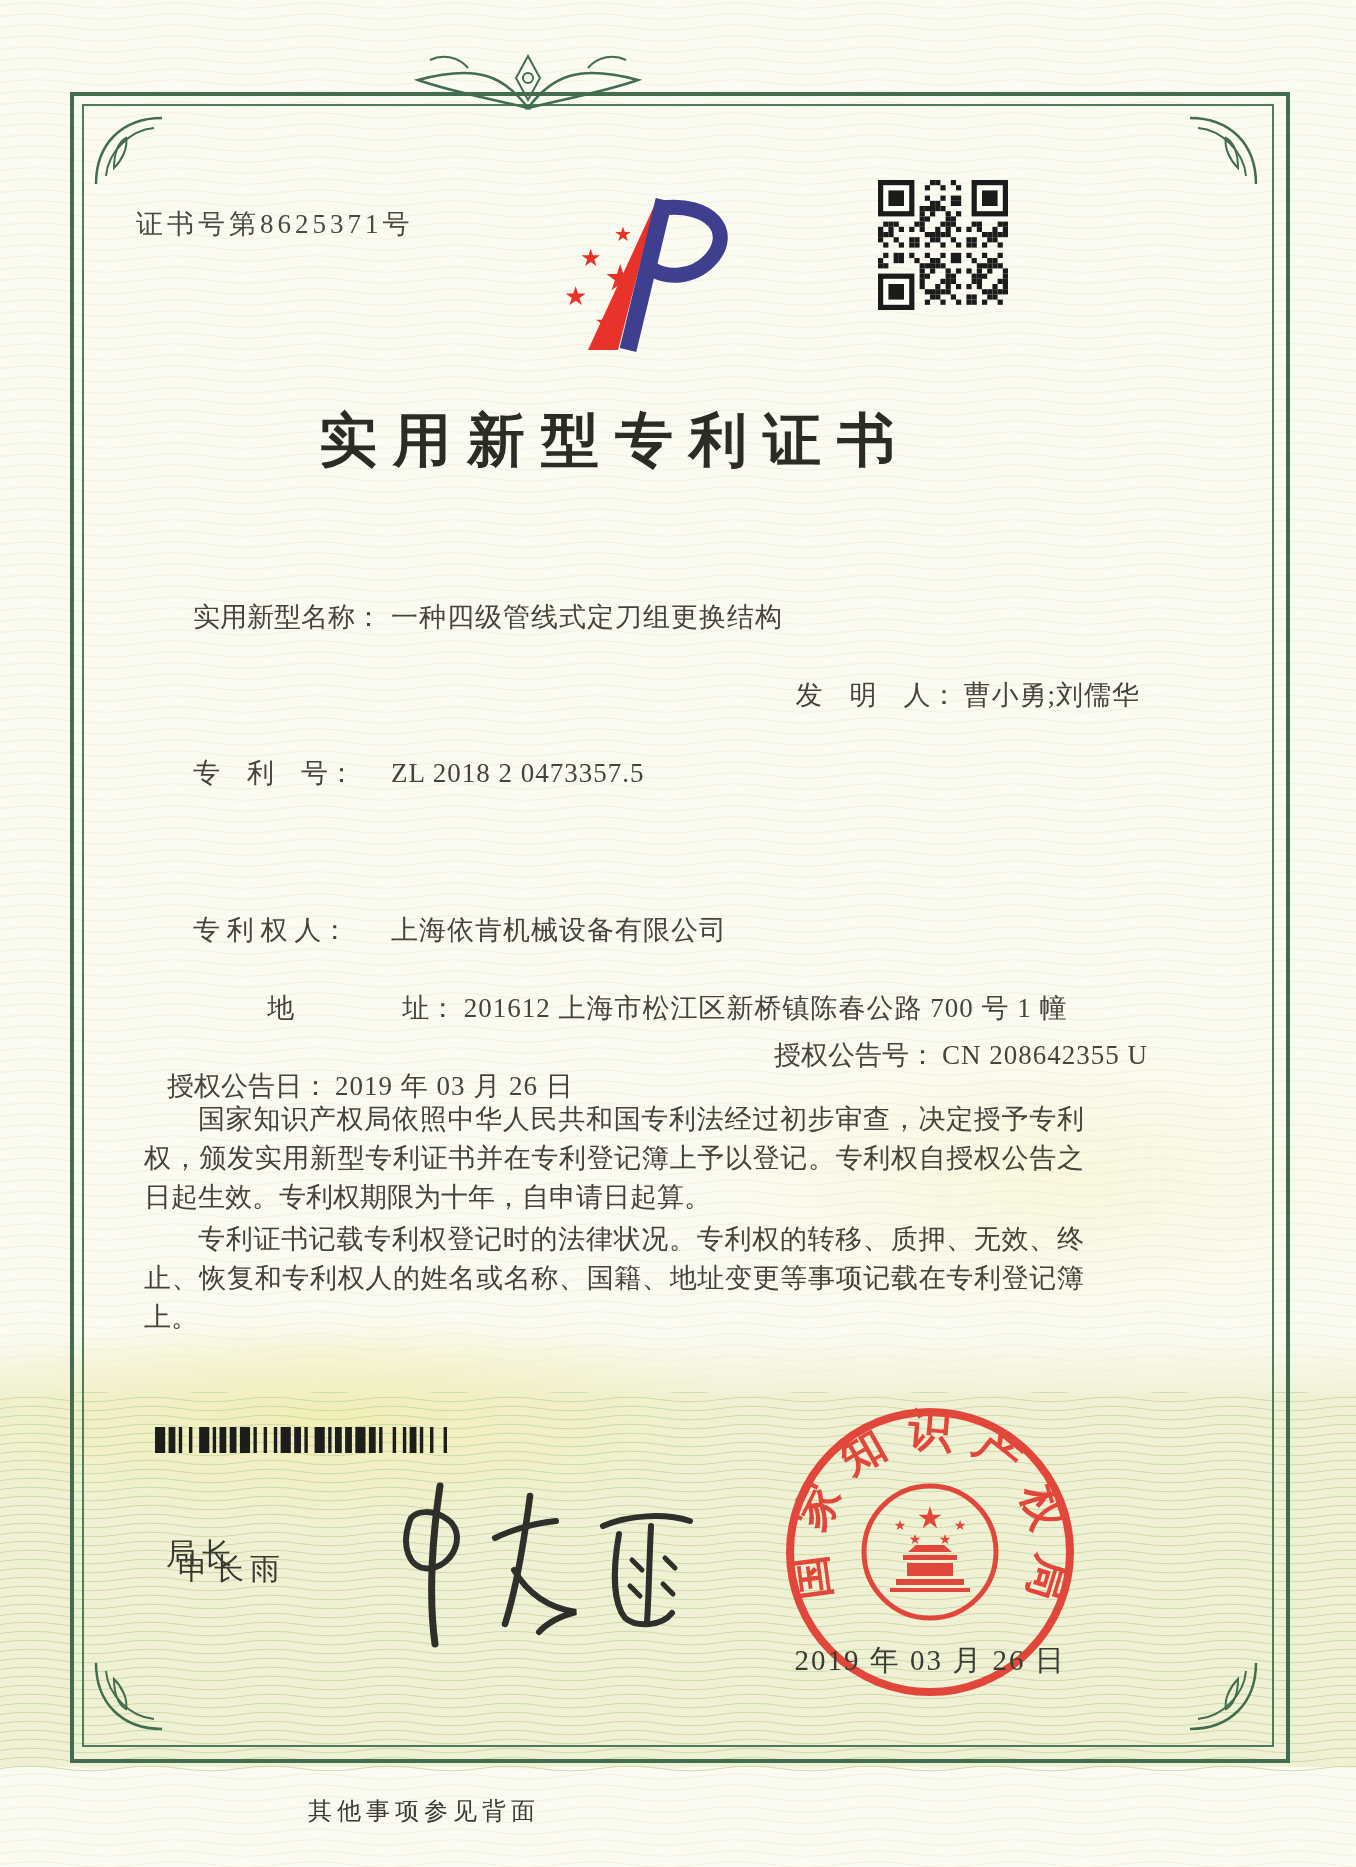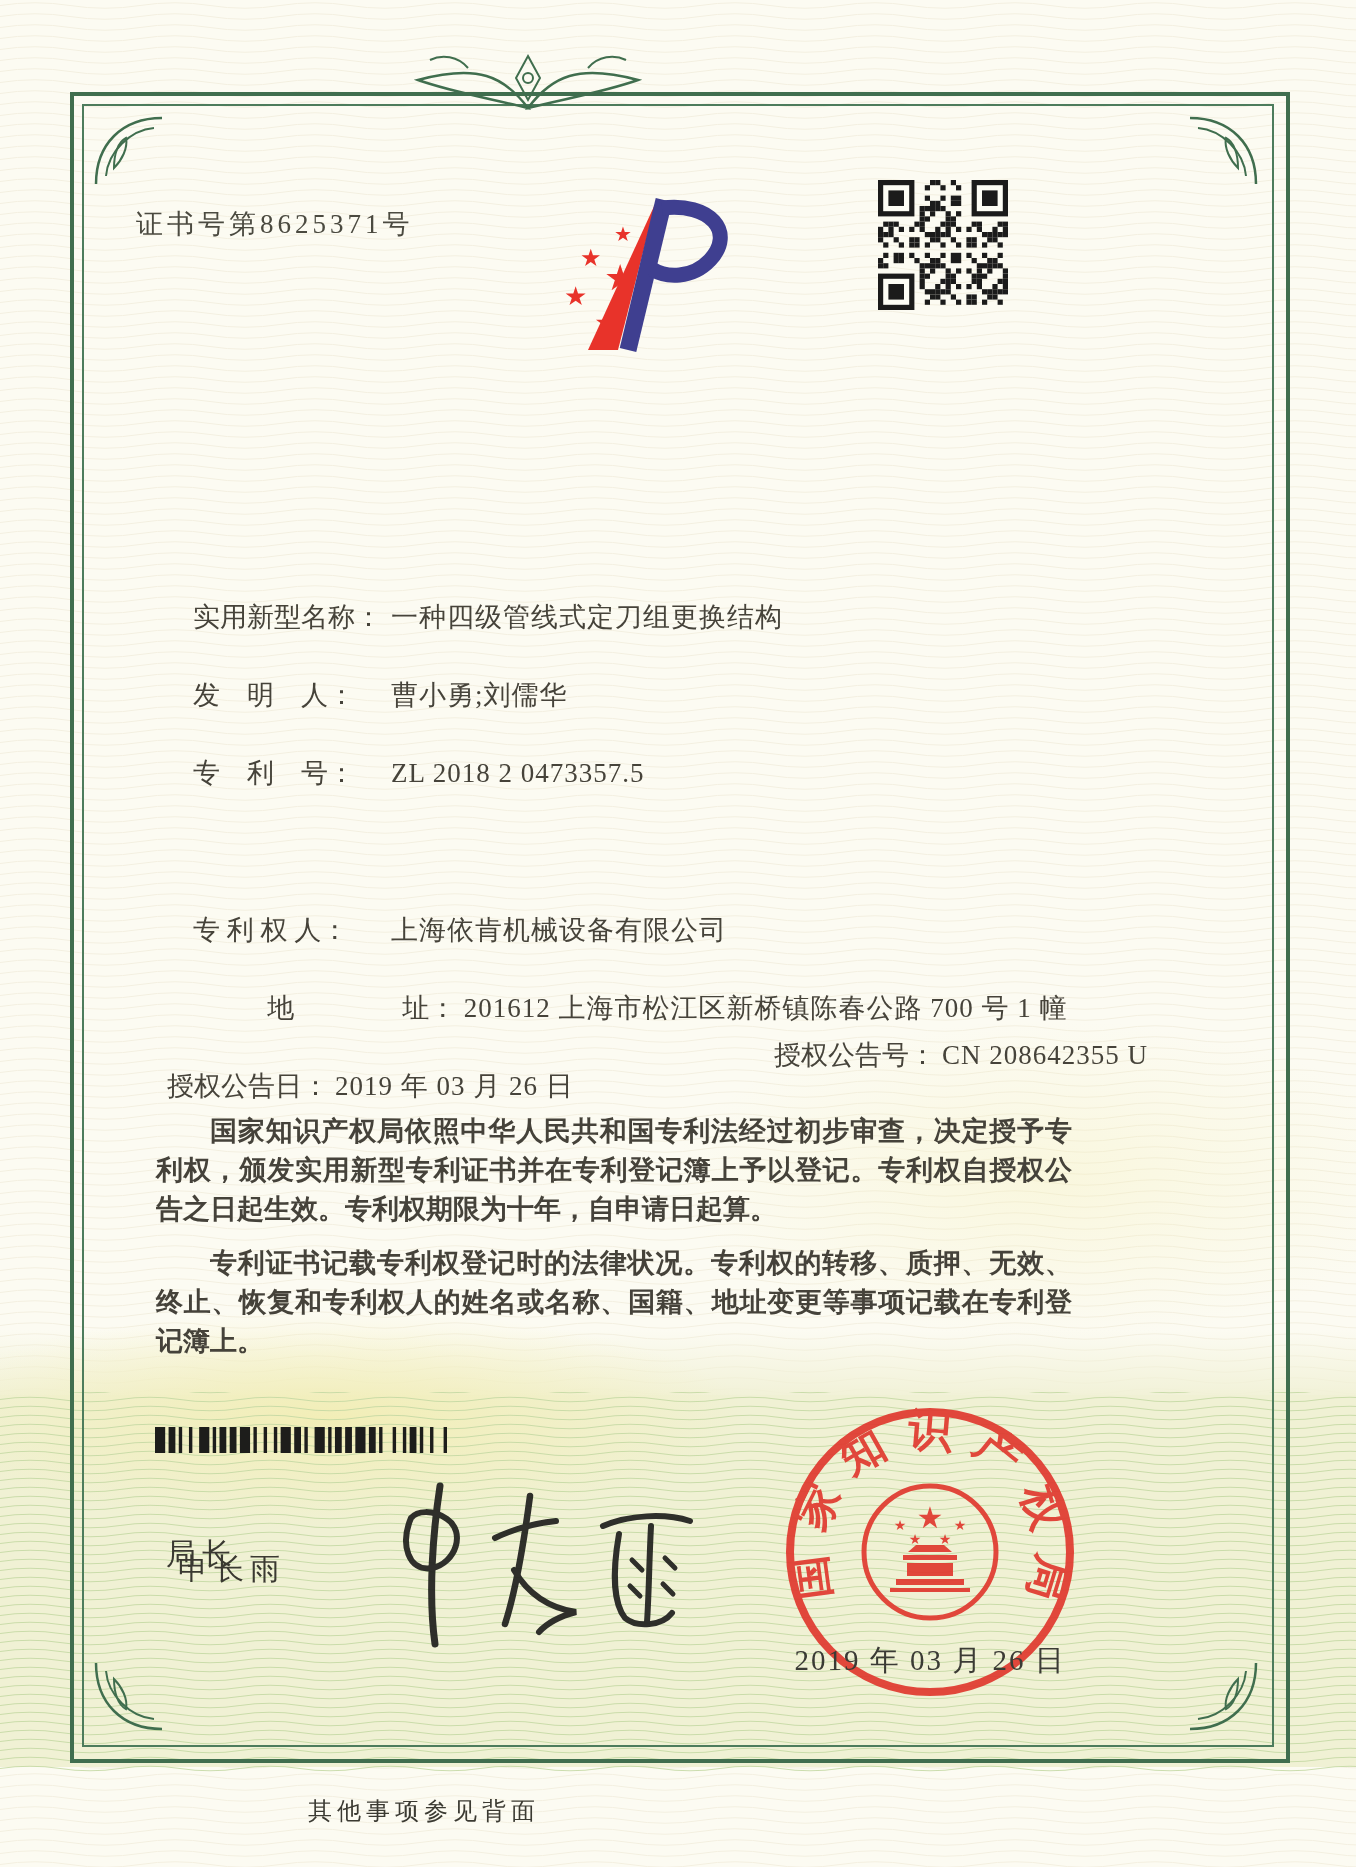--- a/index.html
+++ b/index.html
@@ -23,21 +23,21 @@
   .title{left:165px; top:402px; width:900px; text-align:center;
     font-size:58px; font-weight:700; letter-spacing:16px; color:#2d2b26;}
   
   .frow{left:140px; width:1000px; font-size:27px; white-space:pre; color:#46433a;}
   .flabel{display:inline-block; min-width:192px; white-space:pre;margin-left:26px;}
   .fvalue{margin-left:6px; letter-spacing:1px;}
   .grant2{left:634px; top:0;}
   
   .body-text{left:140px; top:1096px; width:948px; font-size:27px;
     line-height:38.8px; text-align:justify; color:#45423a;}
-  .body-text p{margin:16px; text-indent:2em;font-weight:bold;}
+  .body-text p{margin:4px; text-indent:2em;}
   
   .signer{left:166px; font-size:30px; color:#3a3931; letter-spacing:6px;}
   .sig-svg{left:378px; top:1472px;}
   .seal-svg{left:755px; top:1382px;}
   .page-info{left:310px; top:1720px; width:600px; text-align:center; font-size:25px; color:#3c3b33; letter-spacing:3px;}
   .back-note{left:308px; top:1795px; width:600px; text-align:left; font-size:24px; color:#3b3a32; letter-spacing:5px;}
   .green{stroke:#406e4e; fill:none;}
 </style>
 </head>
 <body>
@@ -298,25 +298,26 @@
       <rect x="5" y="5" width="25" height="25" fill="#fdfdf5"></rect>
       <rect x="10" y="10" width="15" height="15" fill="#1b1b1b"></rect>
       <rect x="90" y="0" width="35" height="35" fill="#1b1b1b"></rect>
       <rect x="95" y="5" width="25" height="25" fill="#fdfdf5"></rect>
       <rect x="100" y="10" width="15" height="15" fill="#1b1b1b"></rect>
       <rect x="0" y="90" width="35" height="35" fill="#1b1b1b"></rect>
       <rect x="5" y="95" width="25" height="25" fill="#fdfdf5"></rect>
       <rect x="10" y="100" width="15" height="15" fill="#1b1b1b"></rect>
     </svg>
 
+  <div class="abs title">实用新型专利证书</div>
 
   <div class="abs frow" style="top:568px;">
     <span class="flabel">实用新型名称：</span><span class="fvalue">一种四级管线式定刀组更换结构</span>
   </div>
-  <div class="abs frow" style="top:646px;">
+  <div class="abs frow" style="top:646px;text-align:right;">
     <span class="flabel">发　明　人：</span><span class="fvalue">曹小勇;刘儒华</span>
   </div>
   <div class="abs frow" style="top:724px;">
     <span class="flabel">专　利　号：</span><span class="fvalue">ZL 2018 2 0473357.5</span>
   </div>
   <div class="abs frow" style="top:881px;">
     <span class="flabel">专 利 权 人：</span><span class="fvalue">上海依肯机械设备有限公司</span>
   </div>
   <div class="abs frow" style="top:959px;text-align:center;">
     <span class="flabel">地　　　　址：</span><span class="fvalue">201612 上海市松江区新桥镇陈春公路 700 号 1 幢</span>

